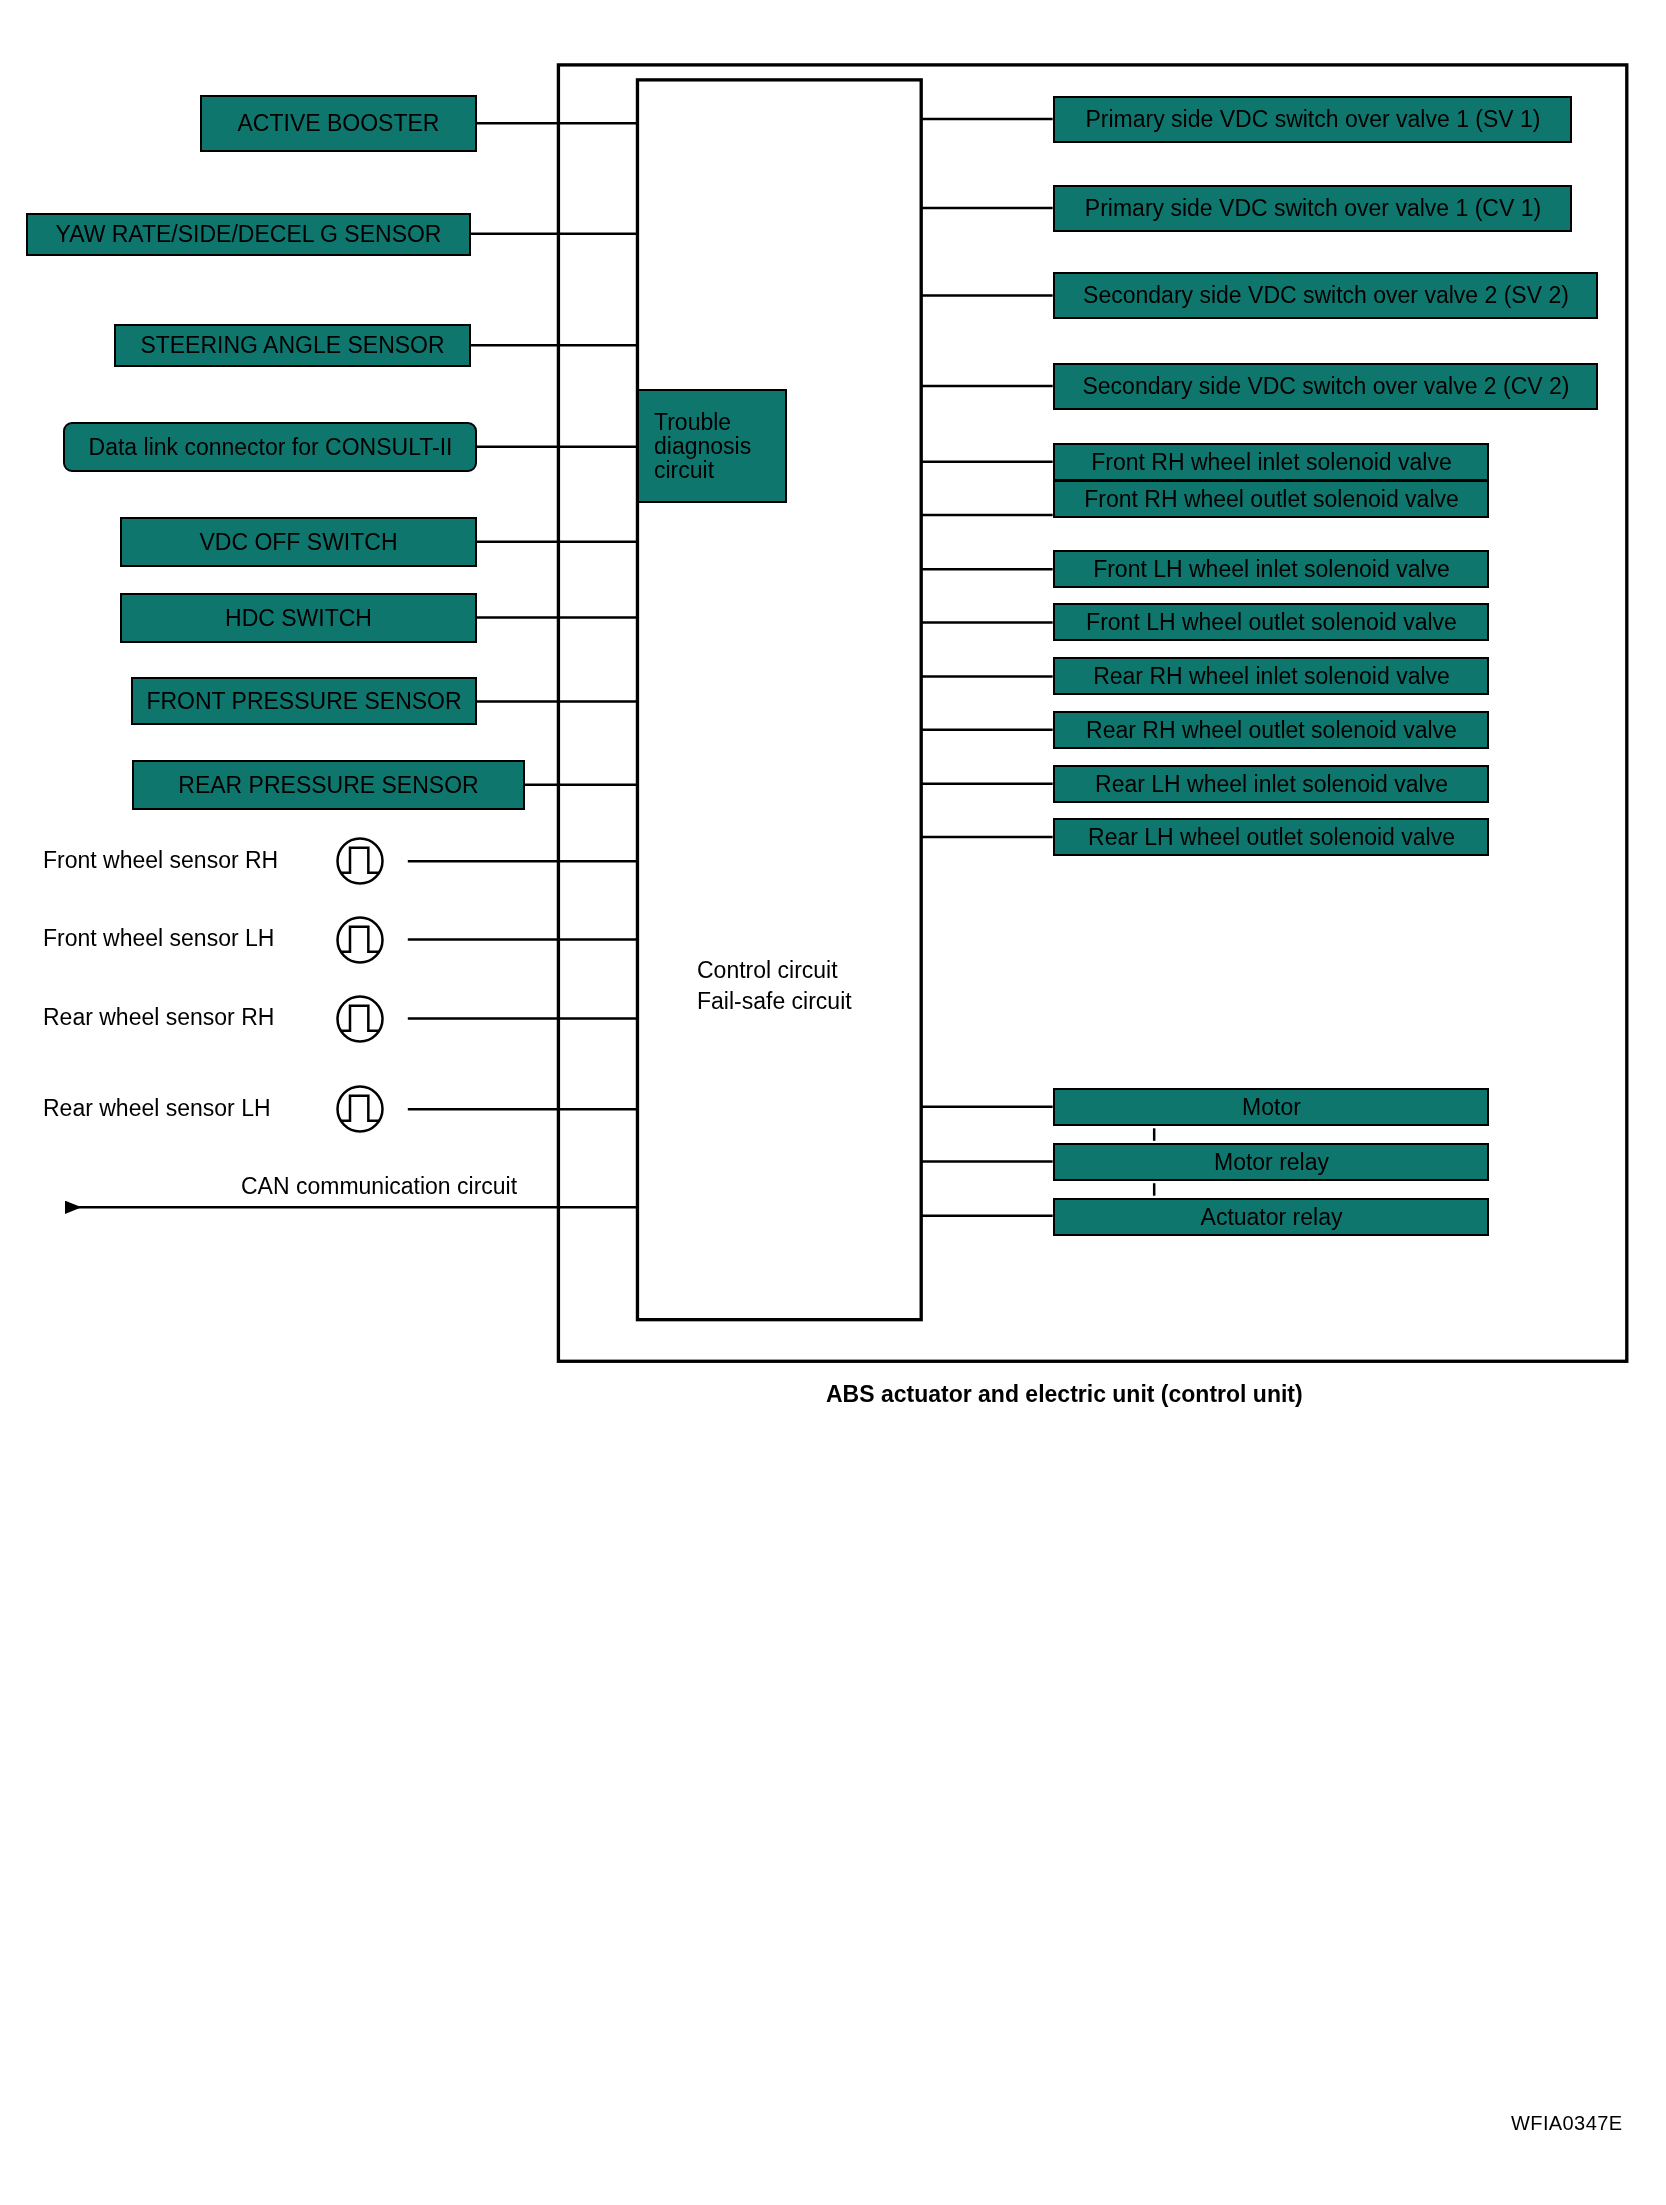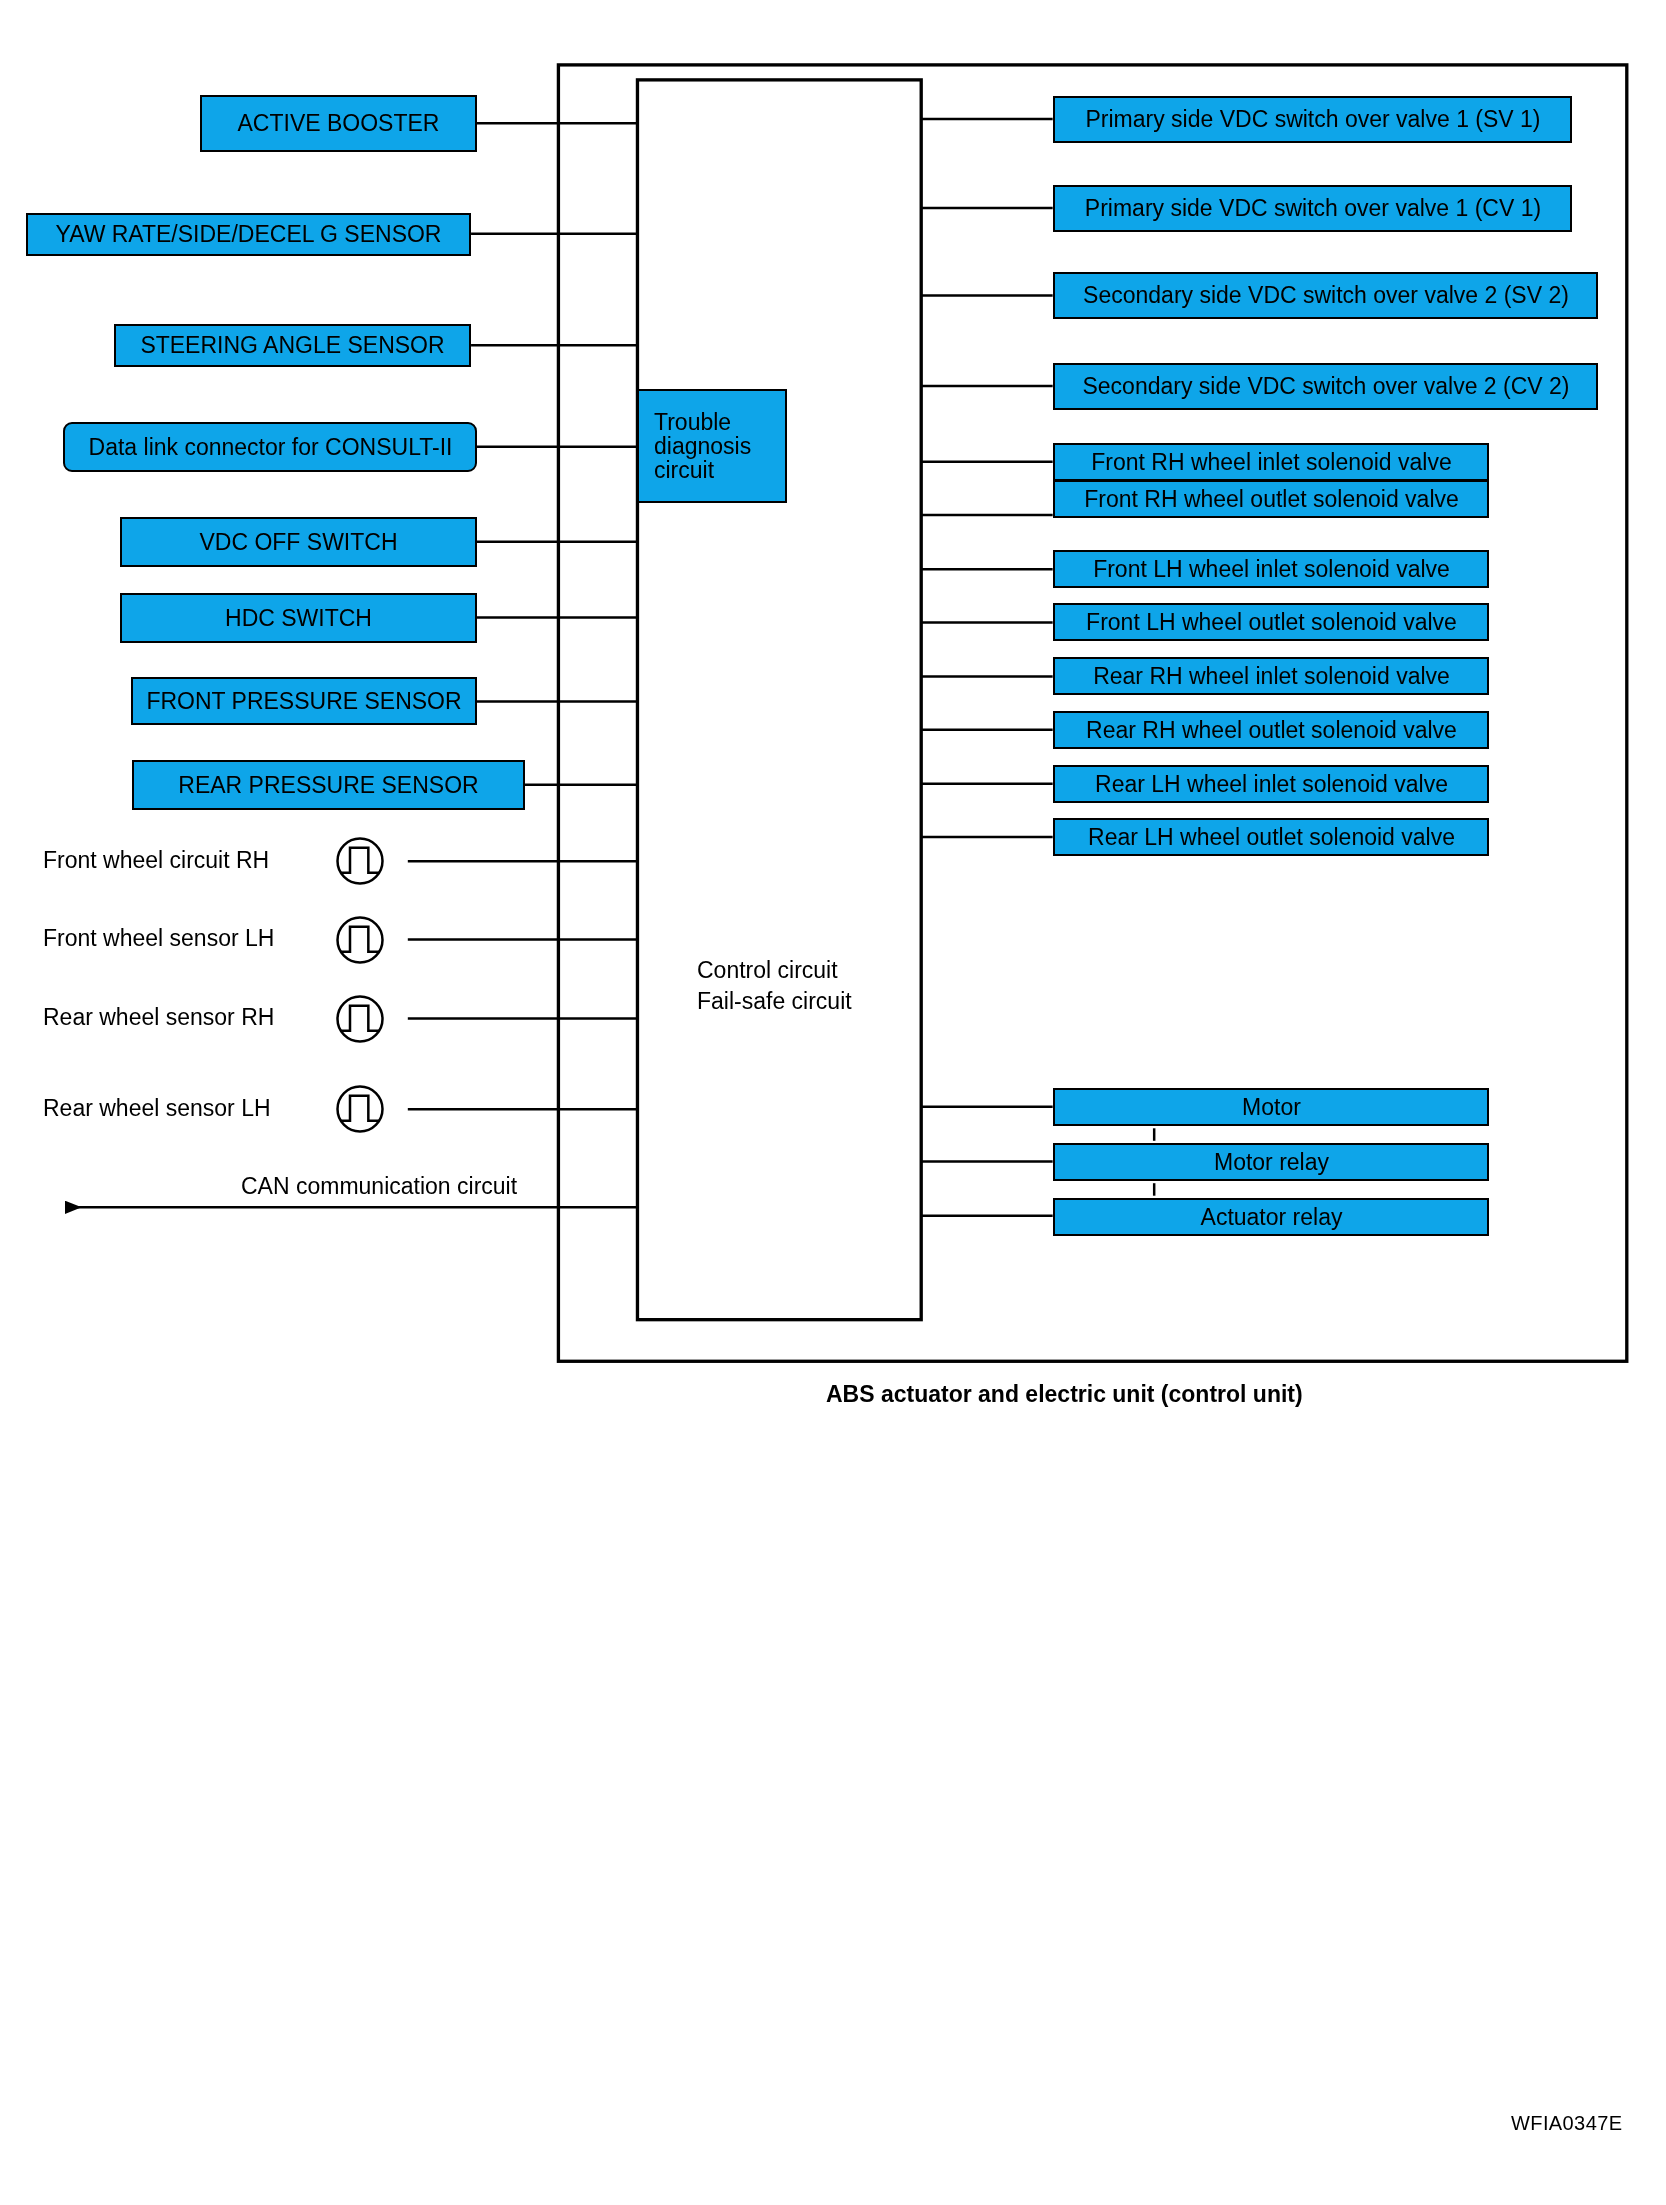--- a/index.html
+++ b/index.html
@@ -23,21 +23,21 @@
     position: absolute;
     left: 0;
     top: 0;
     width: 1666px;
     height: 2205px;
   }
   .node-box {
     position: absolute;
     box-sizing: border-box;
     border: 2.5px solid #000000;
-    background: #0ea5e9;
+    background: #0f766e;
     display: flex;
     align-items: center;
     white-space: nowrap;
     line-height: 1.05;
   }
   .node-box.center-text {
     justify-content: center;
   }
   .node-box.left-text {
     justify-content: center;
@@ -159,21 +159,21 @@
   </div>
 
   <div class="node-box center-text f28" style="left:131px; top:677px; width:346px; height:48px;">
     <span>FRONT PRESSURE SENSOR</span>
   </div>
 
   <div class="node-box center-text f28" style="left:84px; top:760px; width:393px; height:50px;margin-left:48px;">
     <span>REAR PRESSURE SENSOR</span>
   </div>
 
-  <div class="plain-label f28" style="left:43px; top:847px;">Front  wheel circuit RH</div>
+  <div class="plain-label f28" style="left:43px; top:847px;">Front  wheel sensor RH</div>
   <svg class="sensor-icon" style="left:335px; top:836px;" viewBox="0 0 60 60">
     <circle cx="30" cy="30" r="27" fill="#ffffff" stroke="#000000" stroke-width="3"></circle>
     <polyline points="6,44 18,44 18,14 40,14 40,44 54,44" fill="none" stroke="#000000" stroke-width="3"></polyline>
   </svg>
 
   <div class="plain-label f28" style="left:43px; top:925px;">Front wheel sensor  LH</div>
   <svg class="sensor-icon" style="left:335px; top:915px;" viewBox="0 0 60 60">
     <circle cx="30" cy="30" r="27" fill="#ffffff" stroke="#000000" stroke-width="3"></circle>
     <polyline points="6,44 18,44 18,14 40,14 40,44 54,44" fill="none" stroke="#000000" stroke-width="3"></polyline>
   </svg>

